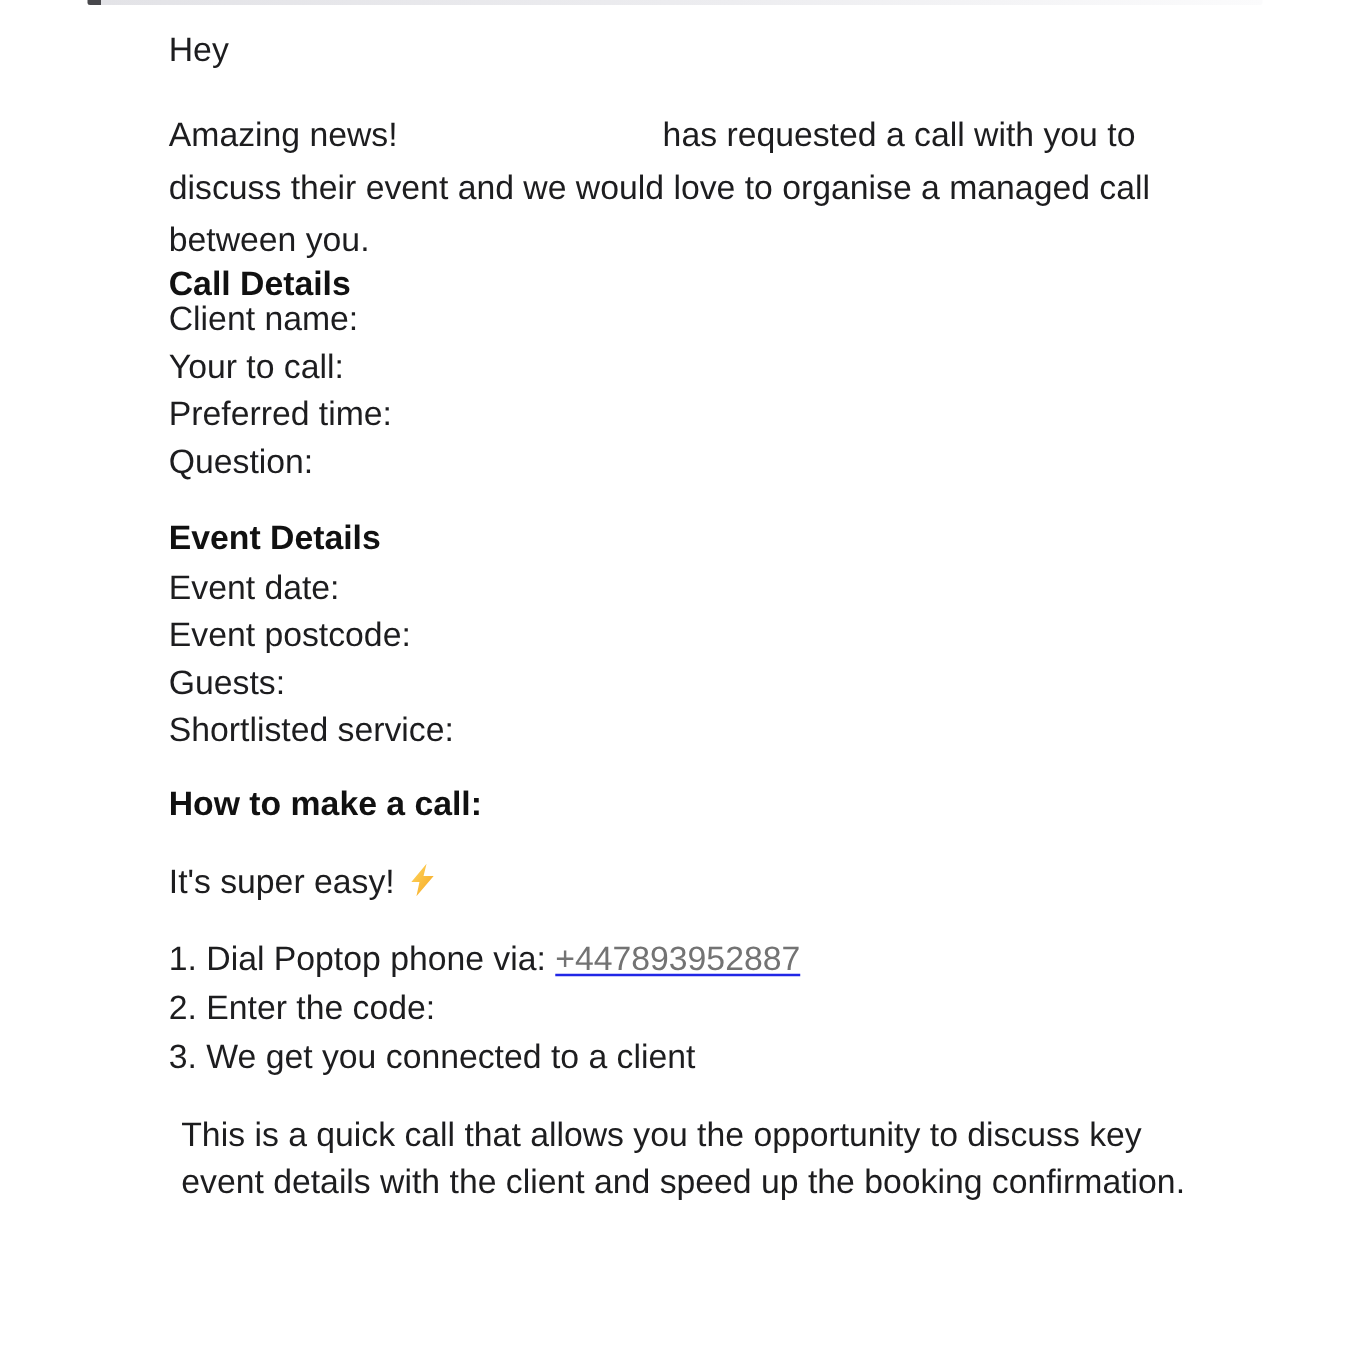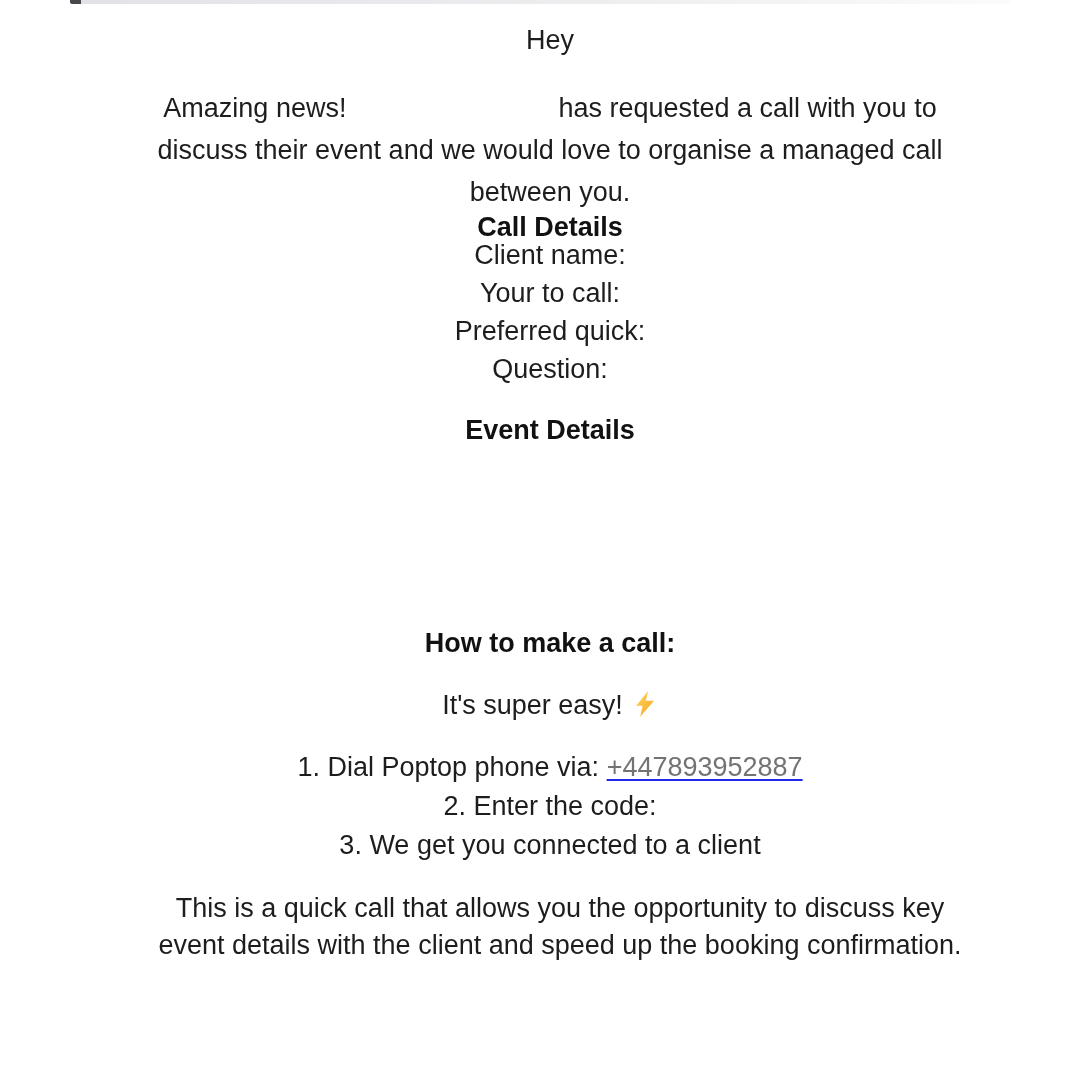--- a/index.html
+++ b/index.html
@@ -3,21 +3,21 @@
 <meta charset="utf-8">
 <style>
   * { margin: 0; padding: 0; box-sizing: border-box; }
   html, body {
     width: 1080px; height: 1080px;
     background: #ffffff;
     font-family: "Liberation Sans", "DejaVu Sans", sans-serif;
     color: #1d1d1f;
     overflow: hidden;
   }
-  .canvas { position: relative; width: 1080px; height: 1080px; text-align: center; }
+  .canvas { position: relative; width: 1080px; height: 1080px; }
 
   
   .top-artifact {
     position: absolute; left: 70px; top: 0; width: 940px; height: 4px;
     background: linear-gradient(to right,
       #48484c 0px, #48484c 11px,
       #e3e3e7 11px, #ededf0 55%, #fbfbfc 100%);
     border-radius: 0 0 2px 2px;
   }
 
@@ -77,25 +77,31 @@
       <span>Amazing news!</span><span class="redacted-name"></span><span>has requested a call with you to</span>
     </div>
     <div class="line">discuss their event and we would love to organise a managed call</div>
     <div class="line">between you.</div>
   </div>
 
   <h3 class="block heading call-heading">Call Details</h3>
   <div class="block rows call-rows">
     <div class="row"><span>Client name:</span> <span></span></div>
     <div class="row"><span>Your to call:</span> <span></span></div>
-    <div class="row"><span>Preferred quick:</span> <span></span></div>
+    <div class="row"><span>Preferred time:</span> <span></span></div>
     <div class="row"><span>Question:</span> <span></span></div>
   </div>
 
   <h3 class="block heading event-heading">Event Details</h3>
+  <div class="block rows event-rows">
+    <div class="row"><span>Event date:</span> <span></span></div>
+    <div class="row"><span>Event postcode:</span> <span></span></div>
+    <div class="row"><span>Guests:</span> <span></span></div>
+    <div class="row"><span>Shortlisted service:</span> <span></span></div>
+  </div>
 
   <h3 class="block heading how-heading">How to make a call:</h3>
 
   <div class="block tagline">
     <span>It's super easy!</span><span class="bolt-icon">
       <svg width="26" height="28" viewBox="0 0 32 34">
         <defs>
           <linearGradient id="boltGrad" x1="0" y1="0" x2="1" y2="1">
             <stop offset="0" stop-color="#ffd75e"></stop>
             <stop offset="1" stop-color="#f5a623"></stop>

